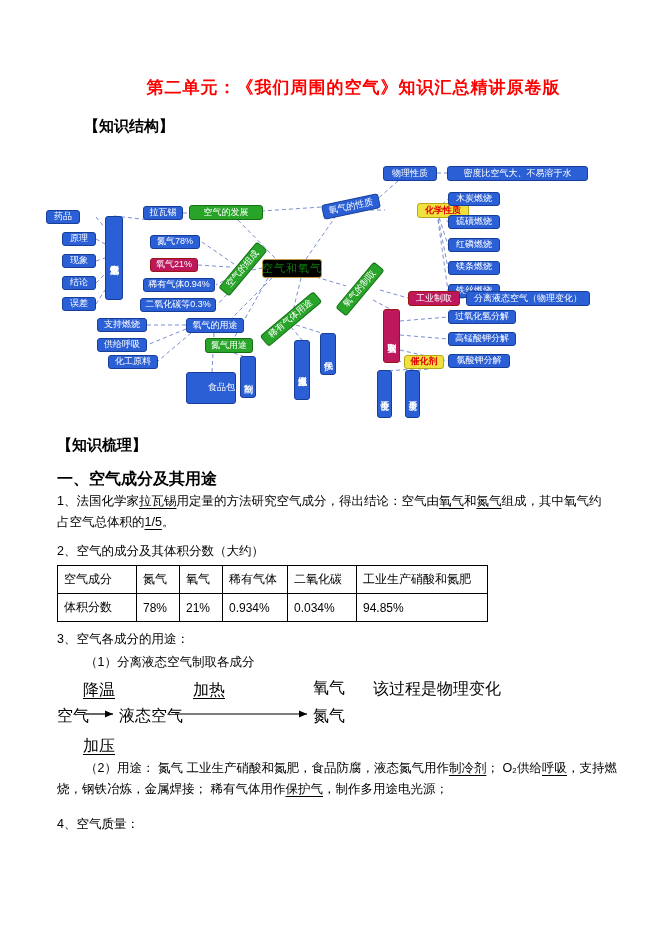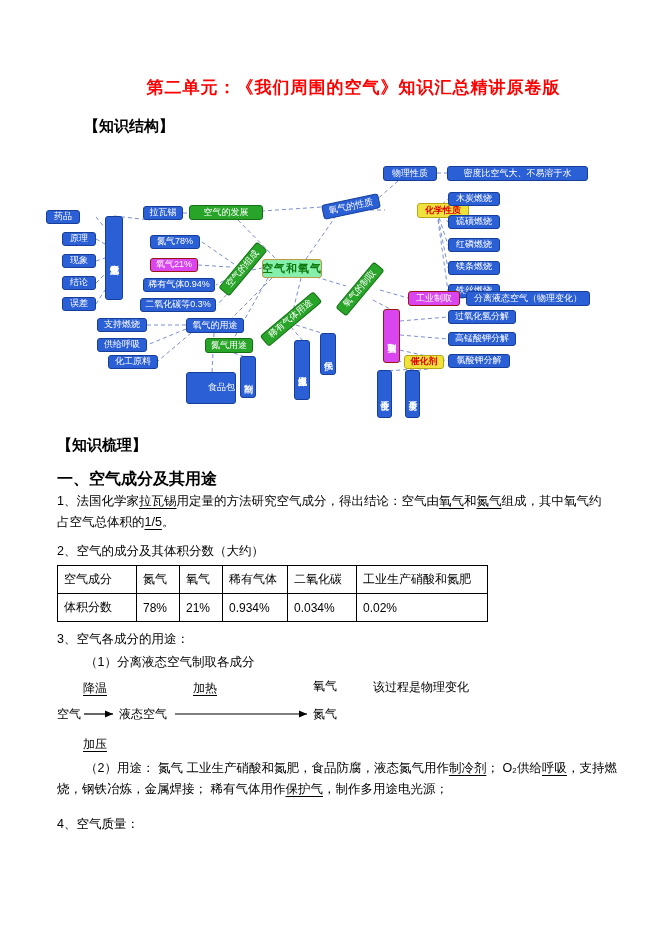--- a/index.html
+++ b/index.html
@@ -10,39 +10,39 @@
   .section-h{position:absolute;font-size:15px;font-weight:bold}
   #sec-structure{left:84px;top:117px}
   #sec-review{left:57px;top:436px}
 
   .mindmap{position:absolute;left:0;top:158px;width:661px;height:282px}
   #edges{position:absolute;left:0;top:0;z-index:1}
   .edge{stroke:#7b8fd0;stroke-width:1;stroke-dasharray:4 3;fill:none}
   .node{position:absolute;z-index:2;display:flex;align-items:center;justify-content:center;
         text-align:center;box-sizing:border-box;font-size:9px;line-height:1.05;padding:1px 2px;
         border-radius:3px;color:#fff;background:#2b5fd5;border:1px solid #173f9a;white-space:nowrap;overflow:hidden}
-  .node.red{background:#d946ef;border-color:#9c1515}
+  .node.red{background:#be185d;border-color:#9c1515}
   .node.green{background:#28a428;border-color:#157015}
   .node.yellow{background:#efe23c;border-color:#b8a818;color:#e00000;font-weight:bold}
-  .node.center{background:#86efac;border-color:#bd9a45;color:#0e7a0e;font-weight:bold;
+  .node.center{background:#000000;border-color:#bd9a45;color:#0e7a0e;font-weight:normal;
                font-size:11px;letter-spacing:1px}
   .node.vert{writing-mode:vertical-rl;text-orientation:upright;line-height:1;padding:2px 1px}
 
   .h2{position:absolute;left:57px;top:469px;font-size:16px;font-weight:bold}
   .body-text{position:absolute;font-size:12.5px;line-height:1.65}
   #para1{left:57px;top:491px;width:556px}
   #para2{left:57px;top:541px}
   #comp-table{position:absolute;left:57px;top:565px;border-collapse:collapse}
   #comp-table td{border:1px solid #000;font-size:12px;padding:5px 6px;white-space:nowrap}
   td.c0{width:66px}td.c1{width:30px}td.c2{width:30px}td.c3{width:52px}td.c4{width:56px}td.c5{width:118px}
   #para3{left:57px;top:629px}
   #para3-1{left:85px;top:652px}
   #flow{position:absolute;left:57px;top:676px;width:580px;height:84px}
   #flow svg{position:absolute;left:0;top:0}
-  .fl{position:absolute;font-size:12px;white-space:nowrap}
+  .fl{position:absolute;font-size:16px;white-space:nowrap}
   #para3-2{left:57px;top:758px;width:560px;text-indent:28px}
   #para4{left:57px;top:814px}
   .u{text-decoration:underline;text-underline-offset:3px}
 </style>
 </head>
 <body>
 
 <div class="page">
 
   <div class="title">第二单元：《我们周围的空气》知识汇总精讲原卷版</div>
@@ -159,21 +159,21 @@
       <td class="c3">稀有气体</td>
       <td class="c4">二氧化碳</td>
       <td class="c5">工业生产硝酸和氮肥</td>
     </tr>
     <tr>
       <td class="c0">体积分数</td>
       <td class="c1">78%</td>
       <td class="c2">21%</td>
       <td class="c3">0.934%</td>
       <td class="c4">0.034%</td>
-      <td class="c5">0.02%</td>
+      <td class="c5">94.85%</td>
     </tr>
   </tbody>
     </table>
 
   <div class="body-text" id="para3">3、空气各成分的用途：</div>
   <div class="body-text" id="para3-1">（1）分离液态空气制取各成分</div>
 
   <div id="flow">
     <svg width="580" height="84">
       <defs>

